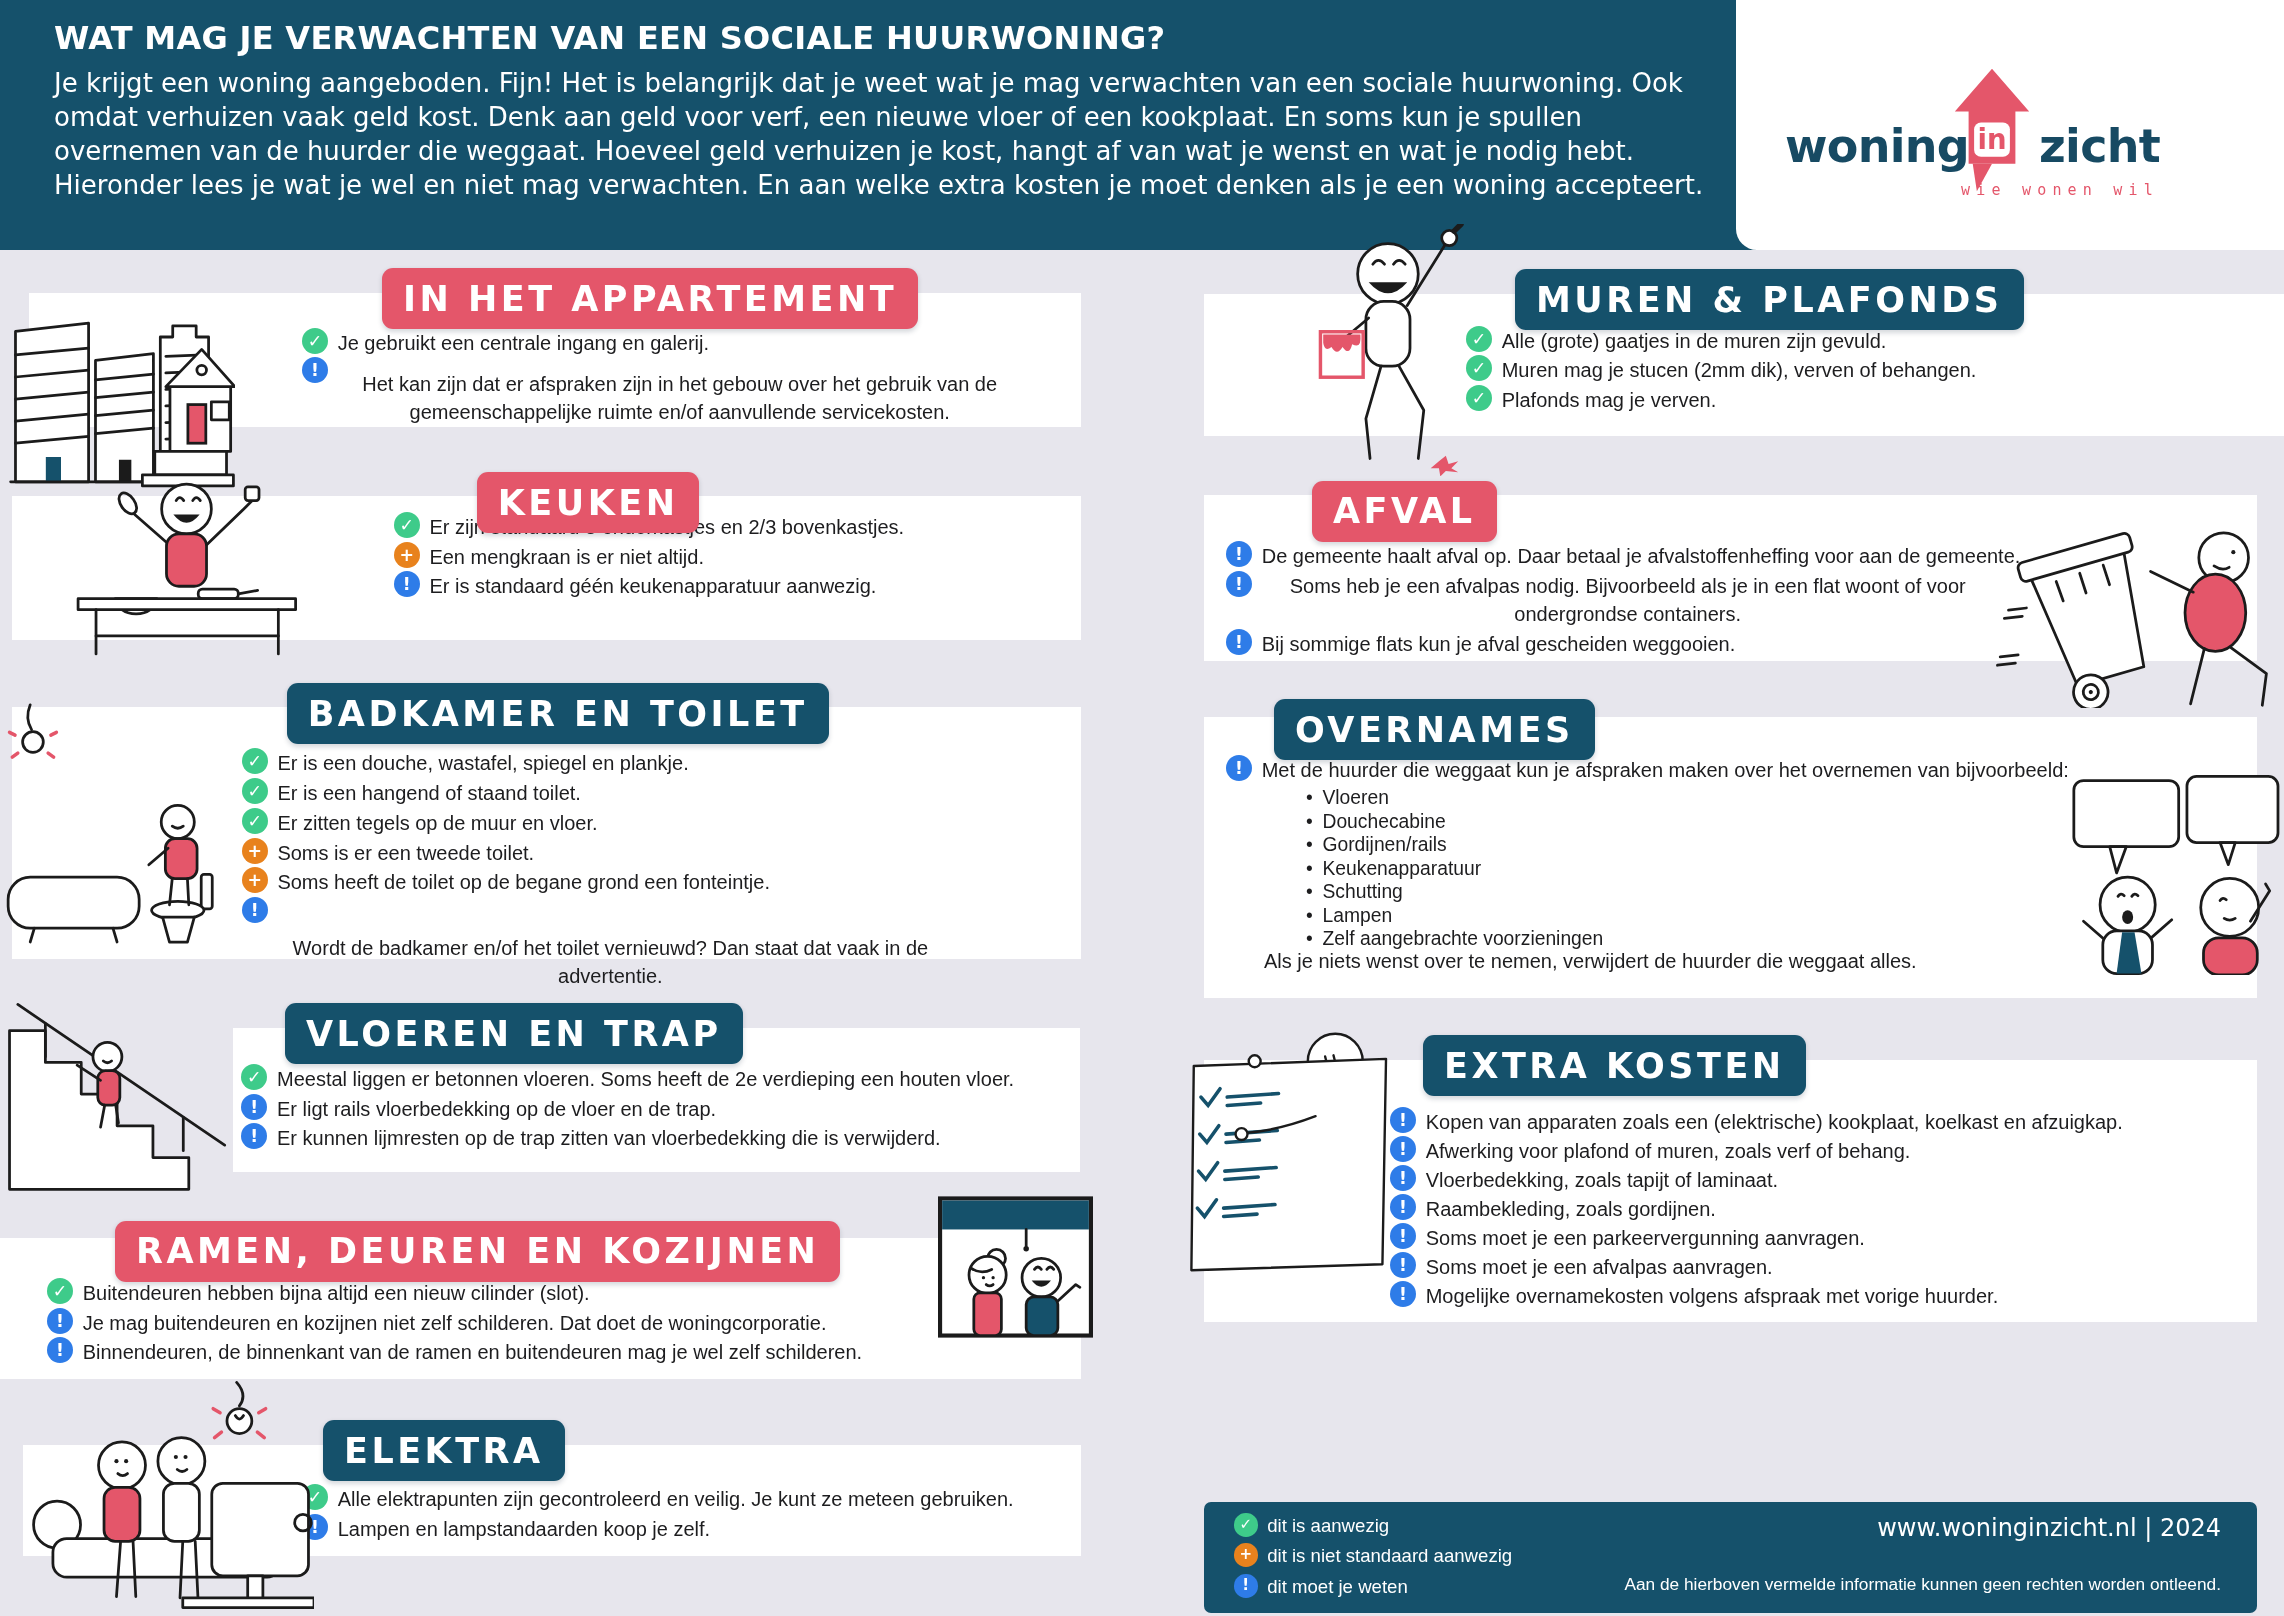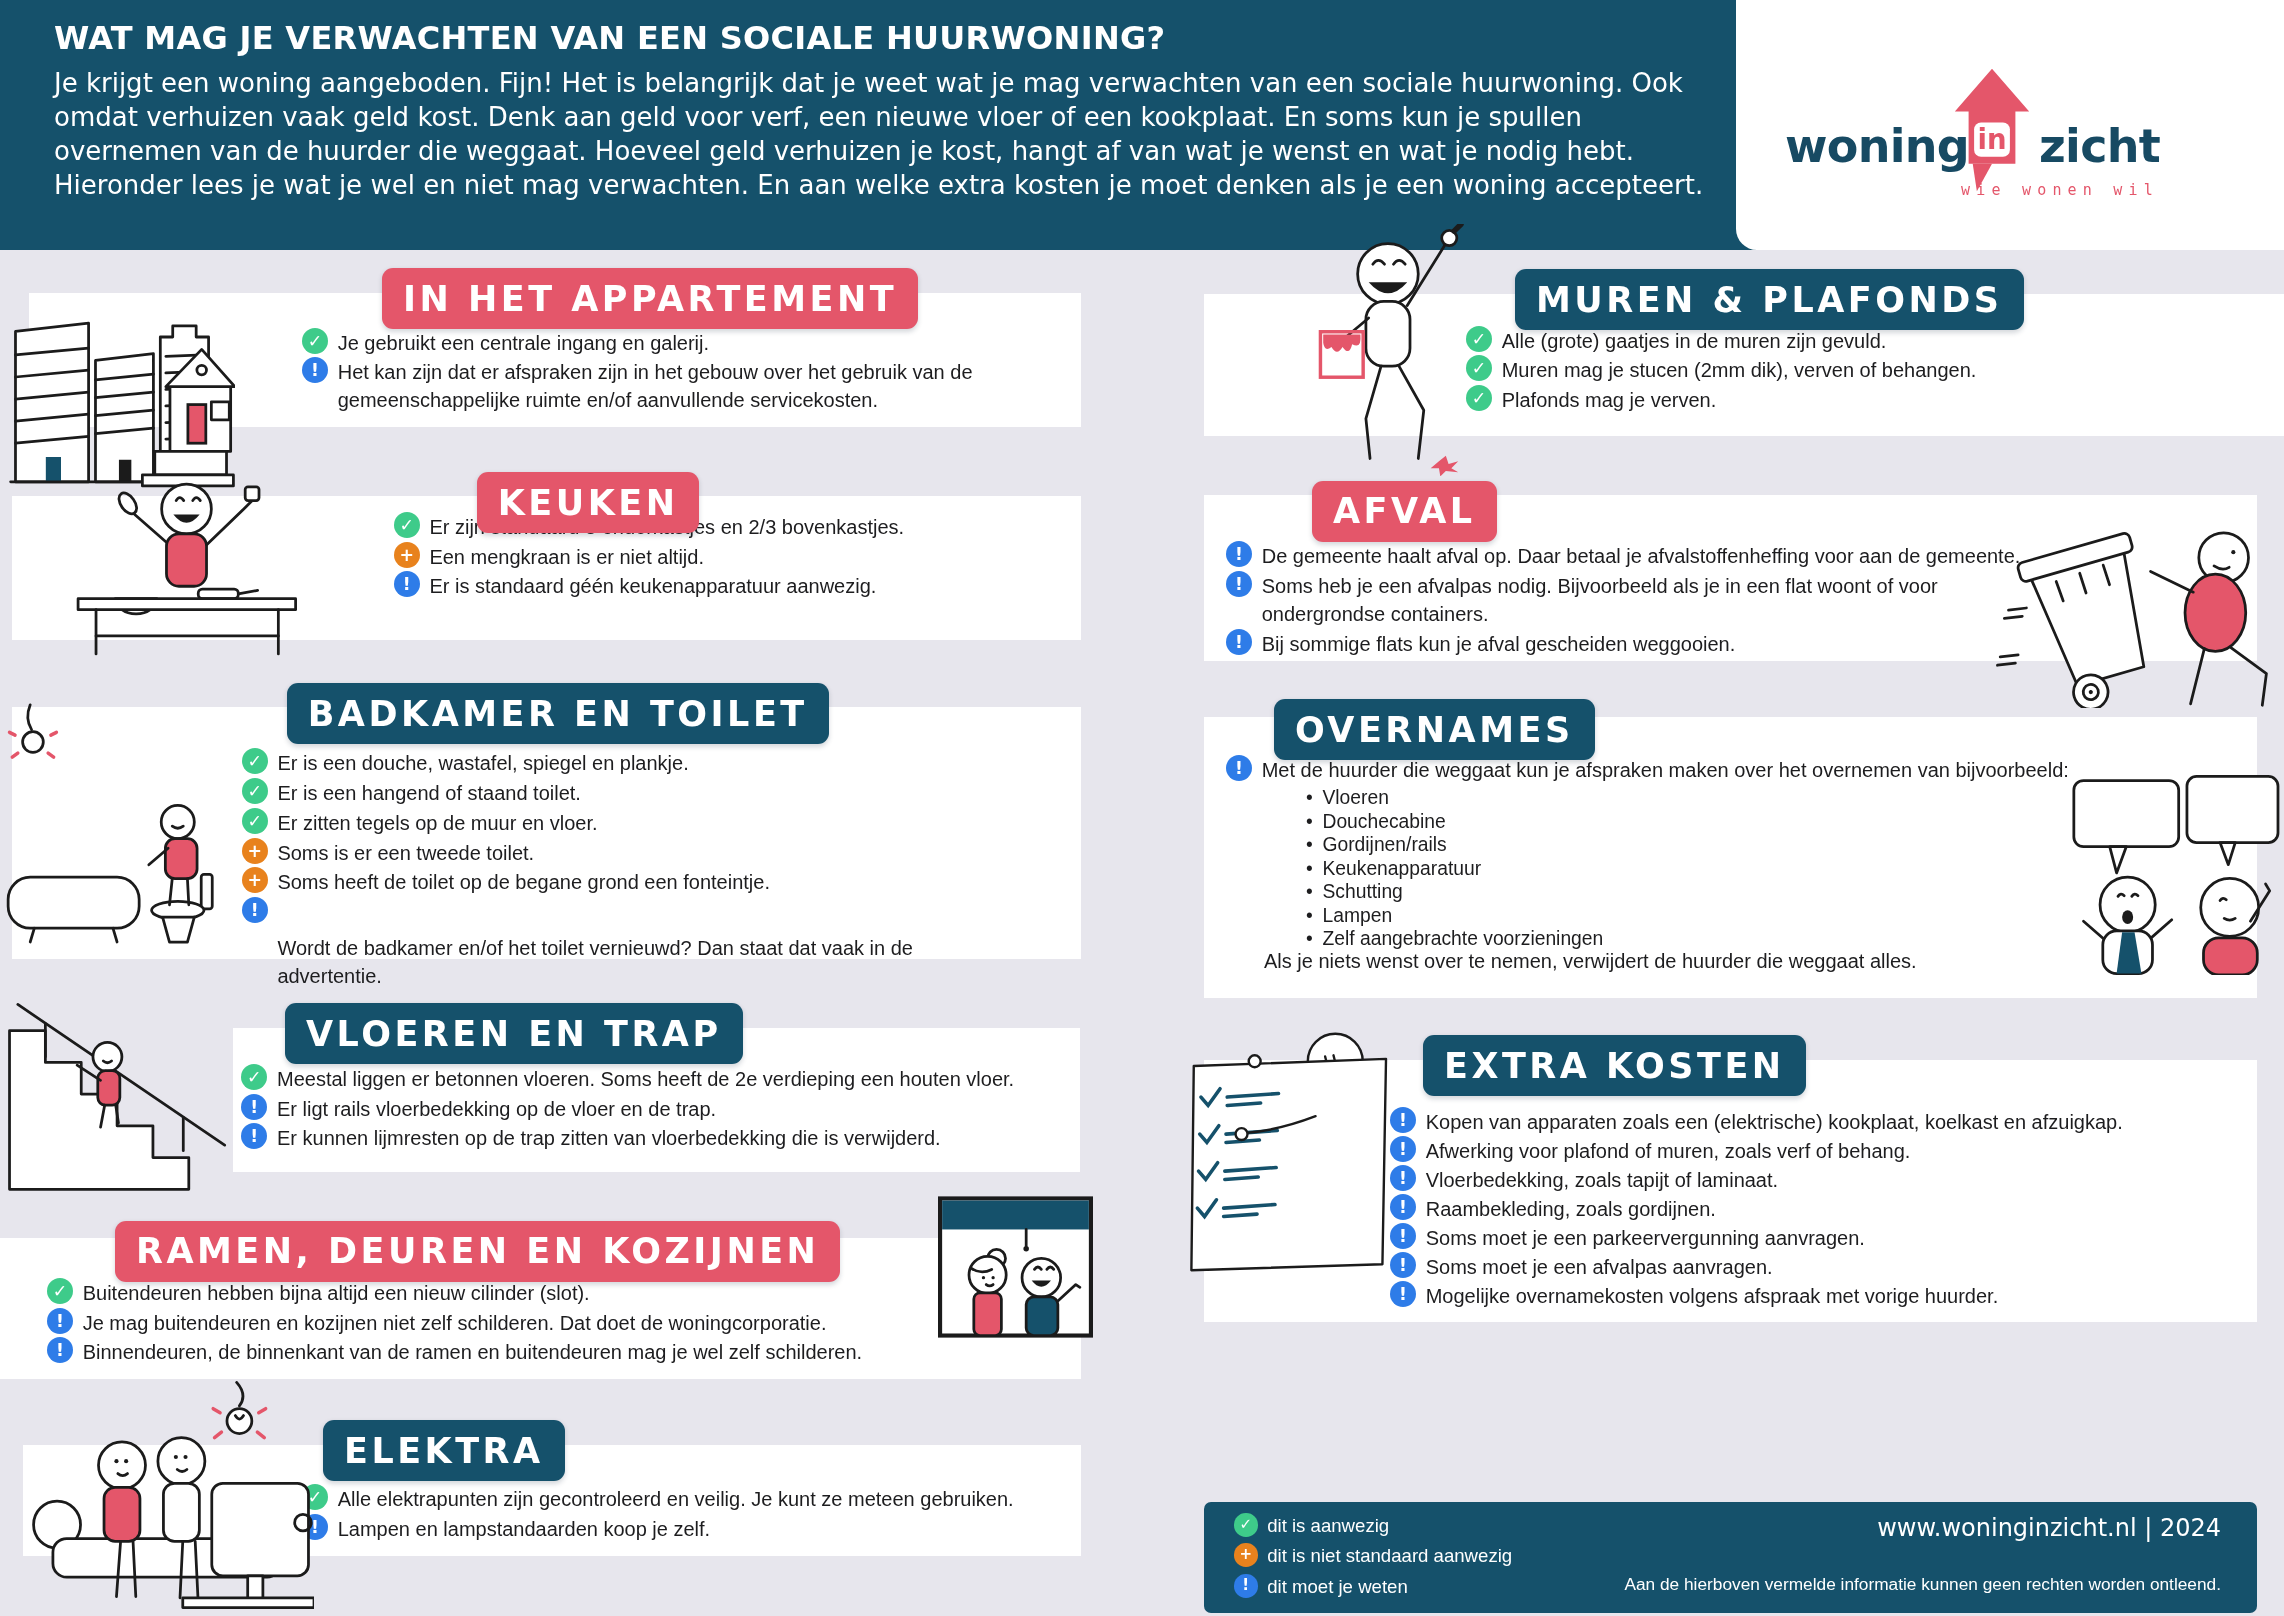--- a/index.html
+++ b/index.html
@@ -46,22 +46,22 @@
   #badge-overnames{left:70px;top:-18px;}
   #badge-extra{left:219px;top:-25px;}
   
   .item{position:absolute;display:flex;align-items:flex-start;gap:9.7px;font-size:20px;line-height:28px;}
   .ico{width:26px;height:26px;border-radius:50%;flex:none;display:flex;align-items:center;justify-content:center;
        color:#fff;font-weight:700;font-size:17.3px;font-family:"DejaVu Sans",sans-serif;}
   .ico.check{background:#3ecb8a;}
   .ico.plus{background:#e8821d;}
   .ico.info{background:#2e7ce8;}
   .ico-sm{width:23.5px;height:23.5px;font-size:15px;}
-  .txt{padding-top:0.7px;}
-  .w990{max-width:684px;}
+  .txt{padding-top:0.7px;text-align:center;}
+  .w990{max-width:684px;margin-top:12px;}
   .w965{max-width:666px;margin-top:36px;}
   .w1060{max-width:732px;}
   
   .bullets{position:absolute;left:102px;top:69px;font-size:19.3px;line-height:23.5px;}
   .bullet-row{display:flex;gap:9.7px;}
   .bullet-row::before{content:"•";font-size:19.3px;}
   .footnote{position:absolute;left:60px;top:233px;font-size:20px;}
   
   .legend{position:absolute;left:1204px;top:1502px;width:1053px;height:111px;background:#15516b;border-radius:7px;}
   .legend .item{color:#fff;font-size:18.6px;line-height:23.5px;}

